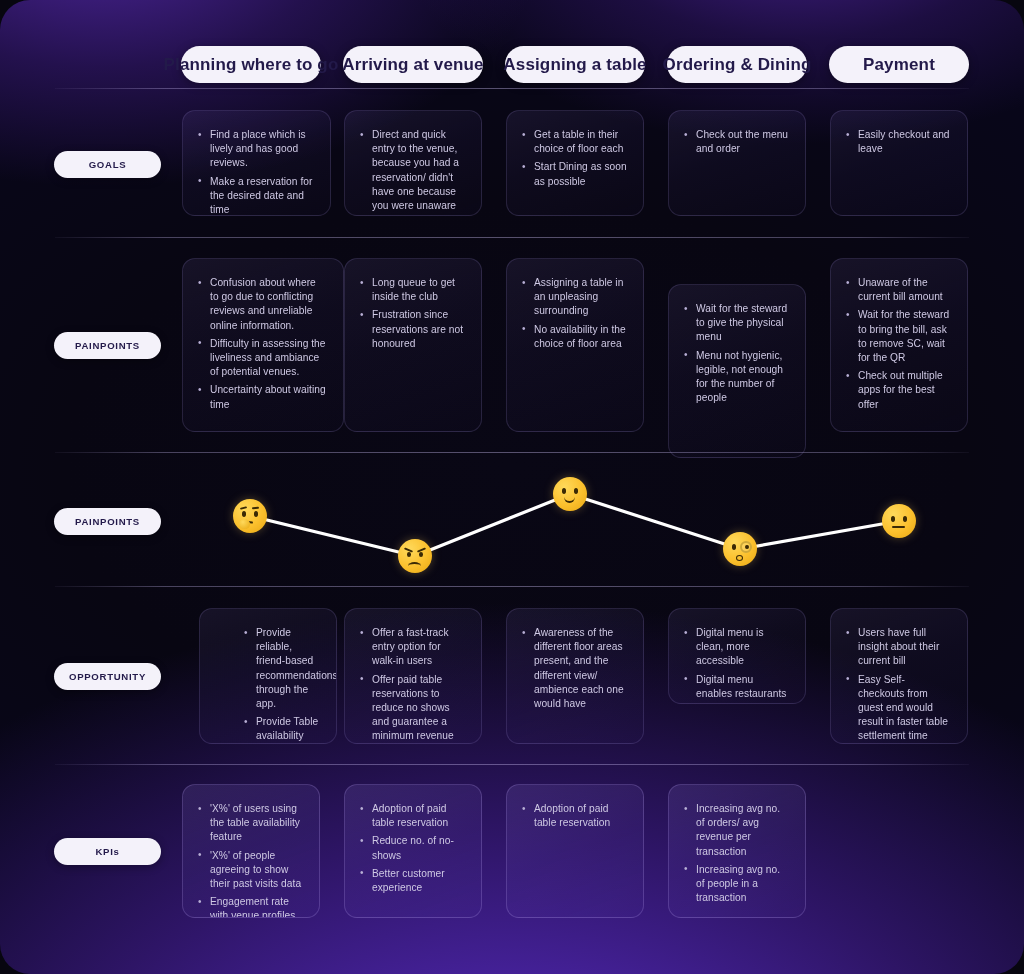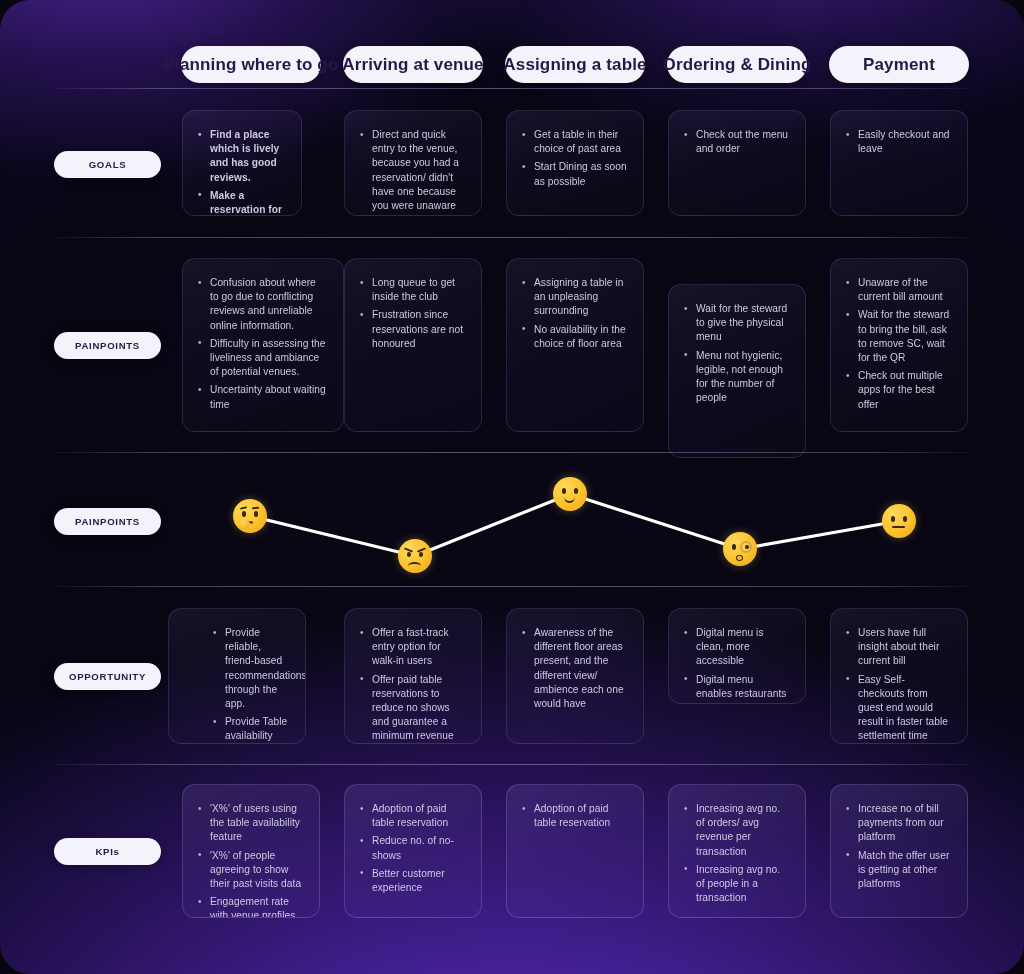--- a/index.html
+++ b/index.html
@@ -206,34 +206,34 @@
   <div class="row-label" style="top:508px;">
     <span>PAINPOINTS</span>
   </div>
   <div class="row-label" style="top:663px;">
     <span>OPPORTUNITY</span>
   </div>
   <div class="row-label" style="top:838px;">
     <span>KPIs</span>
   </div>
 
-  <div class="card" style="left:182px; top:110px; width:120px; height:106px;font-weight:bold;">
+  <div class="card" style="left:182px; top:110px; width:149px; height:106px;">
     <ul>
         <li>Find a place which is lively and has good reviews.</li>
         <li>Make a reservation for the desired date and time</li>
       </ul>
   </div>
   <div class="card" style="left:344px; top:110px; width:138px; height:106px;">
     <ul>
         <li>Direct and quick entry to the venue, because you had a reservation/ didn't have one because you were unaware of the rush</li>
       </ul>
   </div>
   <div class="card" style="left:506px; top:110px; width:138px; height:106px;">
     <ul>
-        <li>Get a table in their choice of past area</li>
+        <li>Get a table in their choice of floor each</li>
         <li>Start Dining as soon as possible</li>
       </ul>
   </div>
   <div class="card" style="left:668px; top:110px; width:138px; height:106px;">
     <ul>
         <li>Check out the menu and order</li>
       </ul>
   </div>
   <div class="card" style="left:830px; top:110px; width:138px; height:106px;">
     <ul>
@@ -311,21 +311,21 @@
         </div>
         <div class="emoji" style="left: 899px; top: 66px;">
           <div class="emoji-face"></div>
           <div class="ef-eye" style="left: 9px; top: 12px;"></div>
           <div class="ef-eye" style="left: 21px; top: 12px;"></div>
           <div class="ef-mouth" style="left: 10px; top: 22px; width: 13px; height: 2px; border-radius: 2px;"></div>
         </div>
       </div>
   </div>
 
-  <div class="card" style="left:168px; top:608px; width:138px; height:136px;padding-left:43px;">
+  <div class="card" style="left:199px; top:608px; width:138px; height:136px;padding-left:43px;">
     <ul>
         <li>Provide reliable, friend-based recommendations through the app.</li>
         <li>Provide Table availability predictions</li>
       </ul>
   </div>
   <div class="card" style="left:344px; top:608px; width:138px; height:136px;">
     <ul>
         <li>Offer a fast-track entry option for walk-in users</li>
         <li>Offer paid table reservations to reduce no shows and guarantee a minimum revenue from the table</li>
       </ul>
@@ -366,20 +366,14 @@
     <ul>
         <li>Adoption of paid table reservation</li>
       </ul>
   </div>
   <div class="card bright" style="left:668px; top:784px; width:138px; height:134px;">
     <ul>
         <li>Increasing avg no. of orders/ avg revenue per transaction</li>
         <li>Increasing avg no. of people in a transaction</li>
       </ul>
   </div>
-  <div class="card bright" style="left:830px; top:784px; width:138px; height:134px;">
-    <ul>
-        <li>Increase no of bill payments from our platform</li>
-        <li>Match the offer user is getting at other platforms</li>
-      </ul>
-  </div>
 
 </div>
 
 </body></html>

